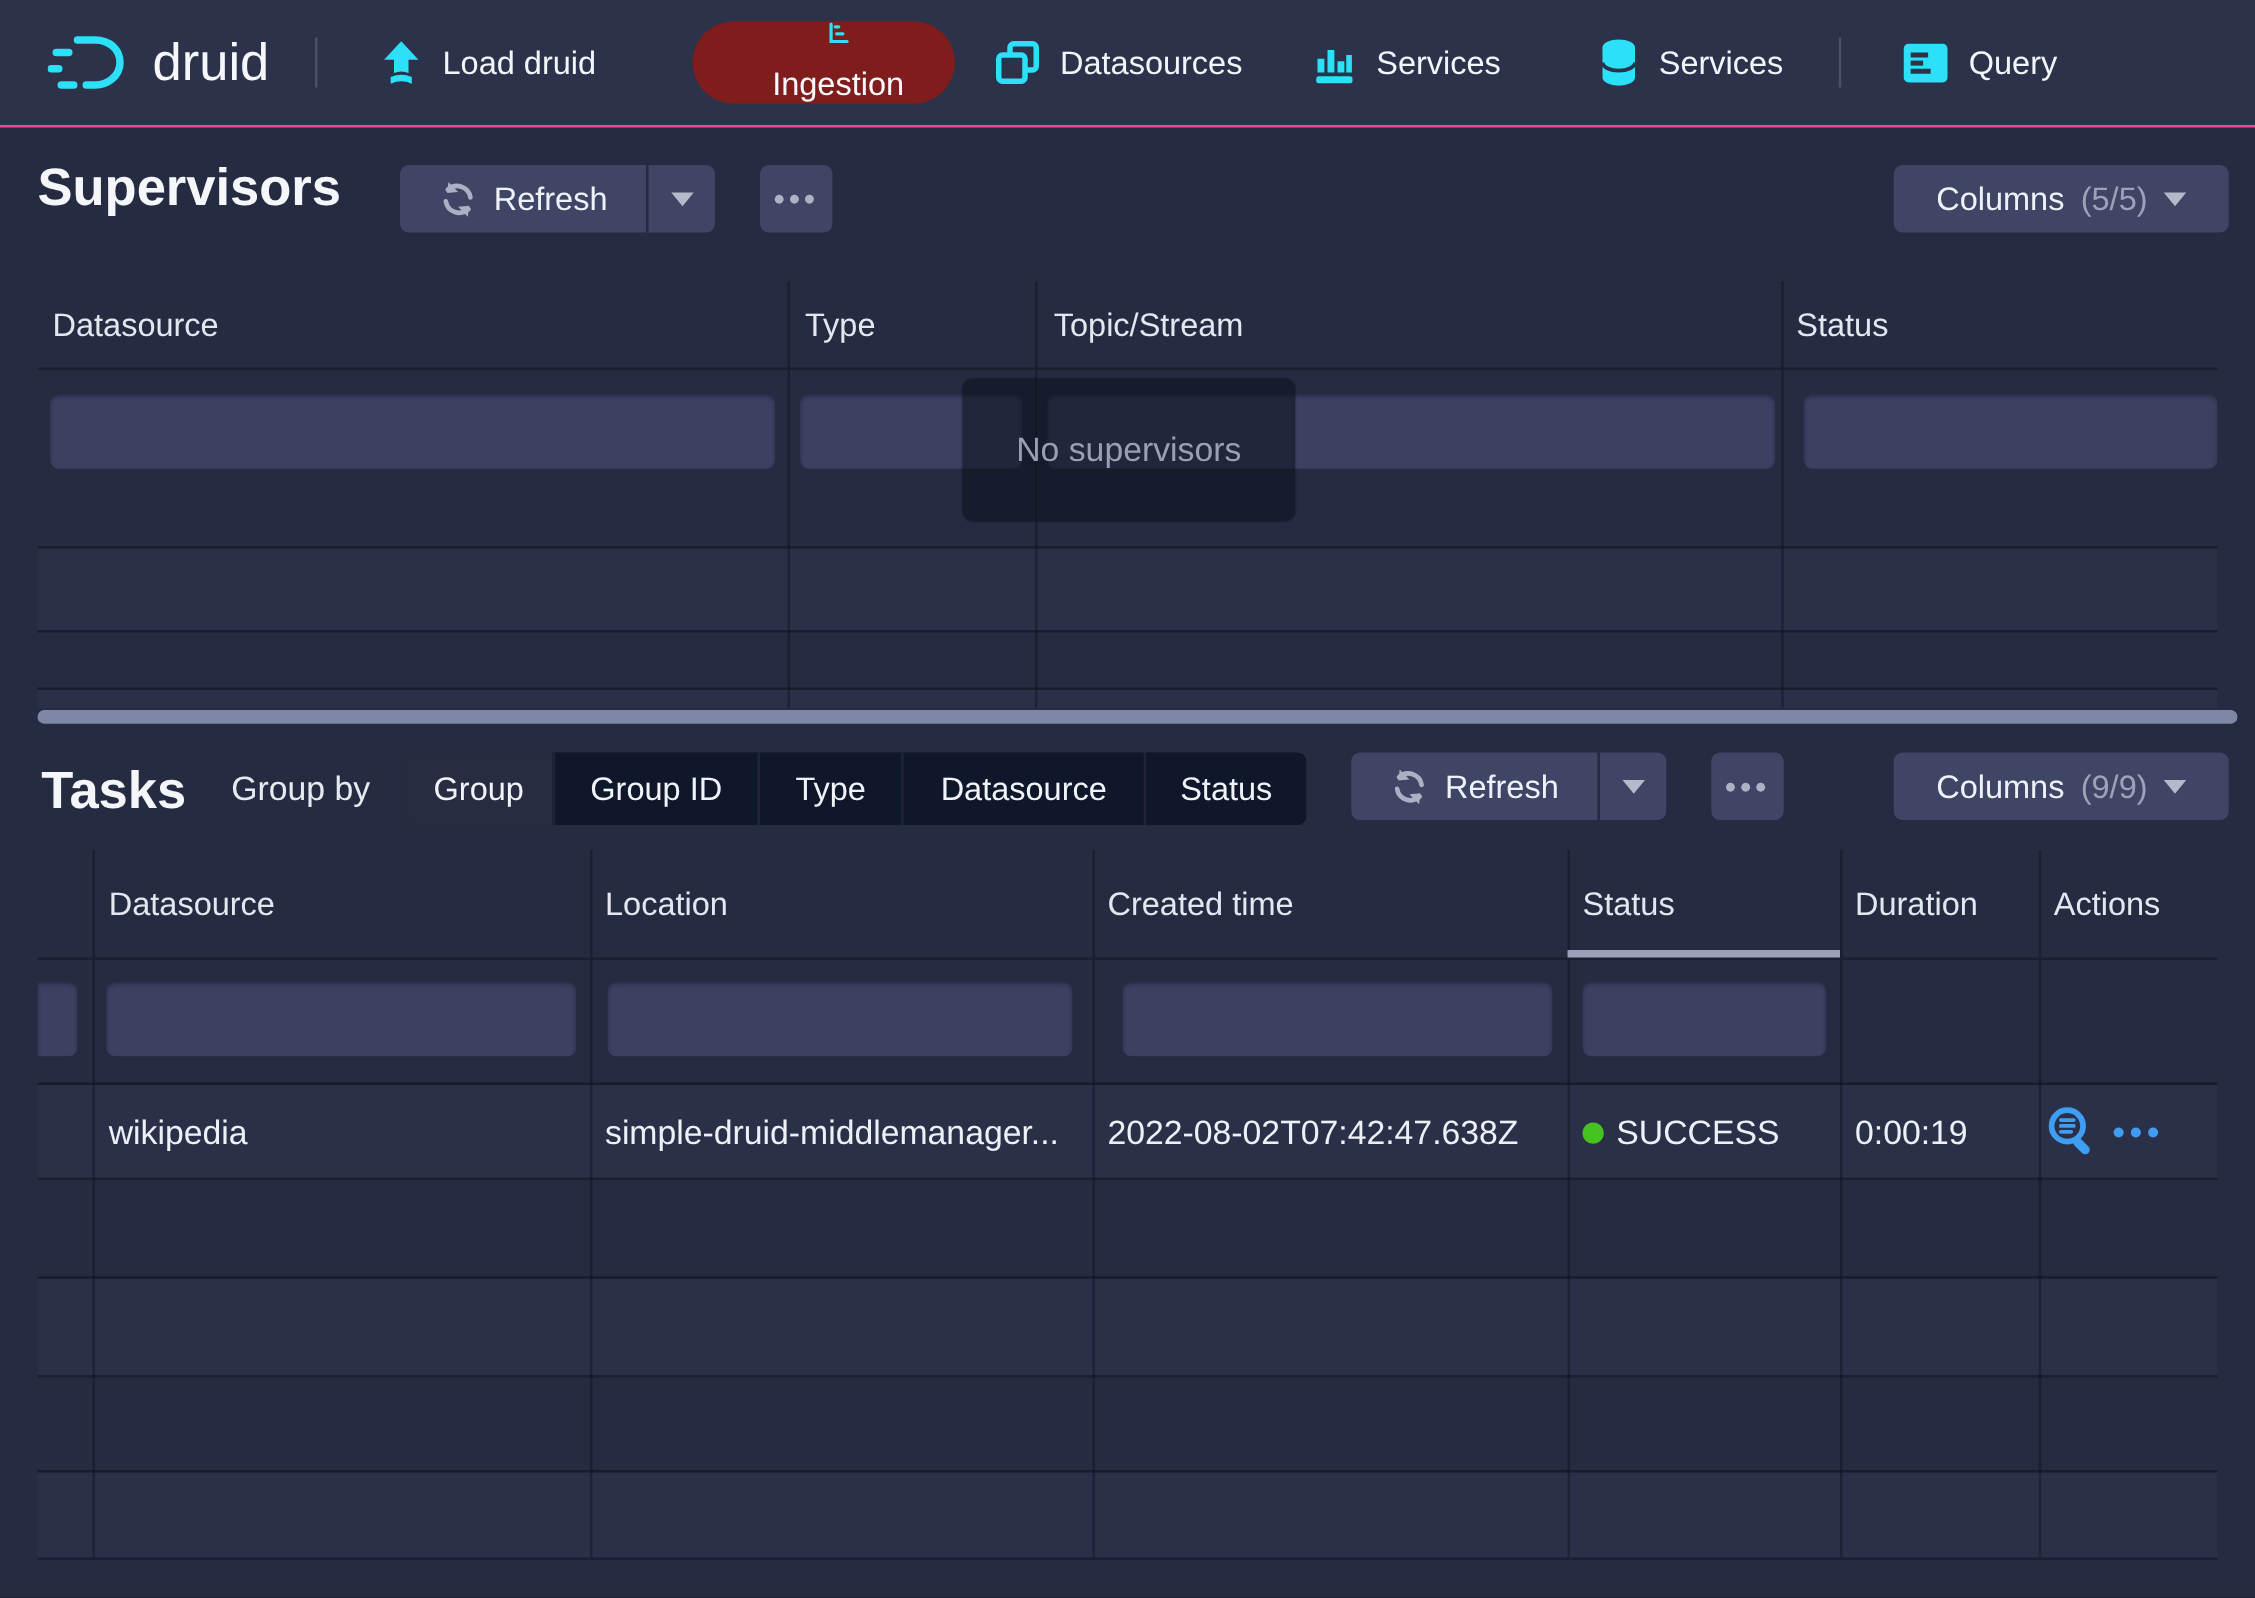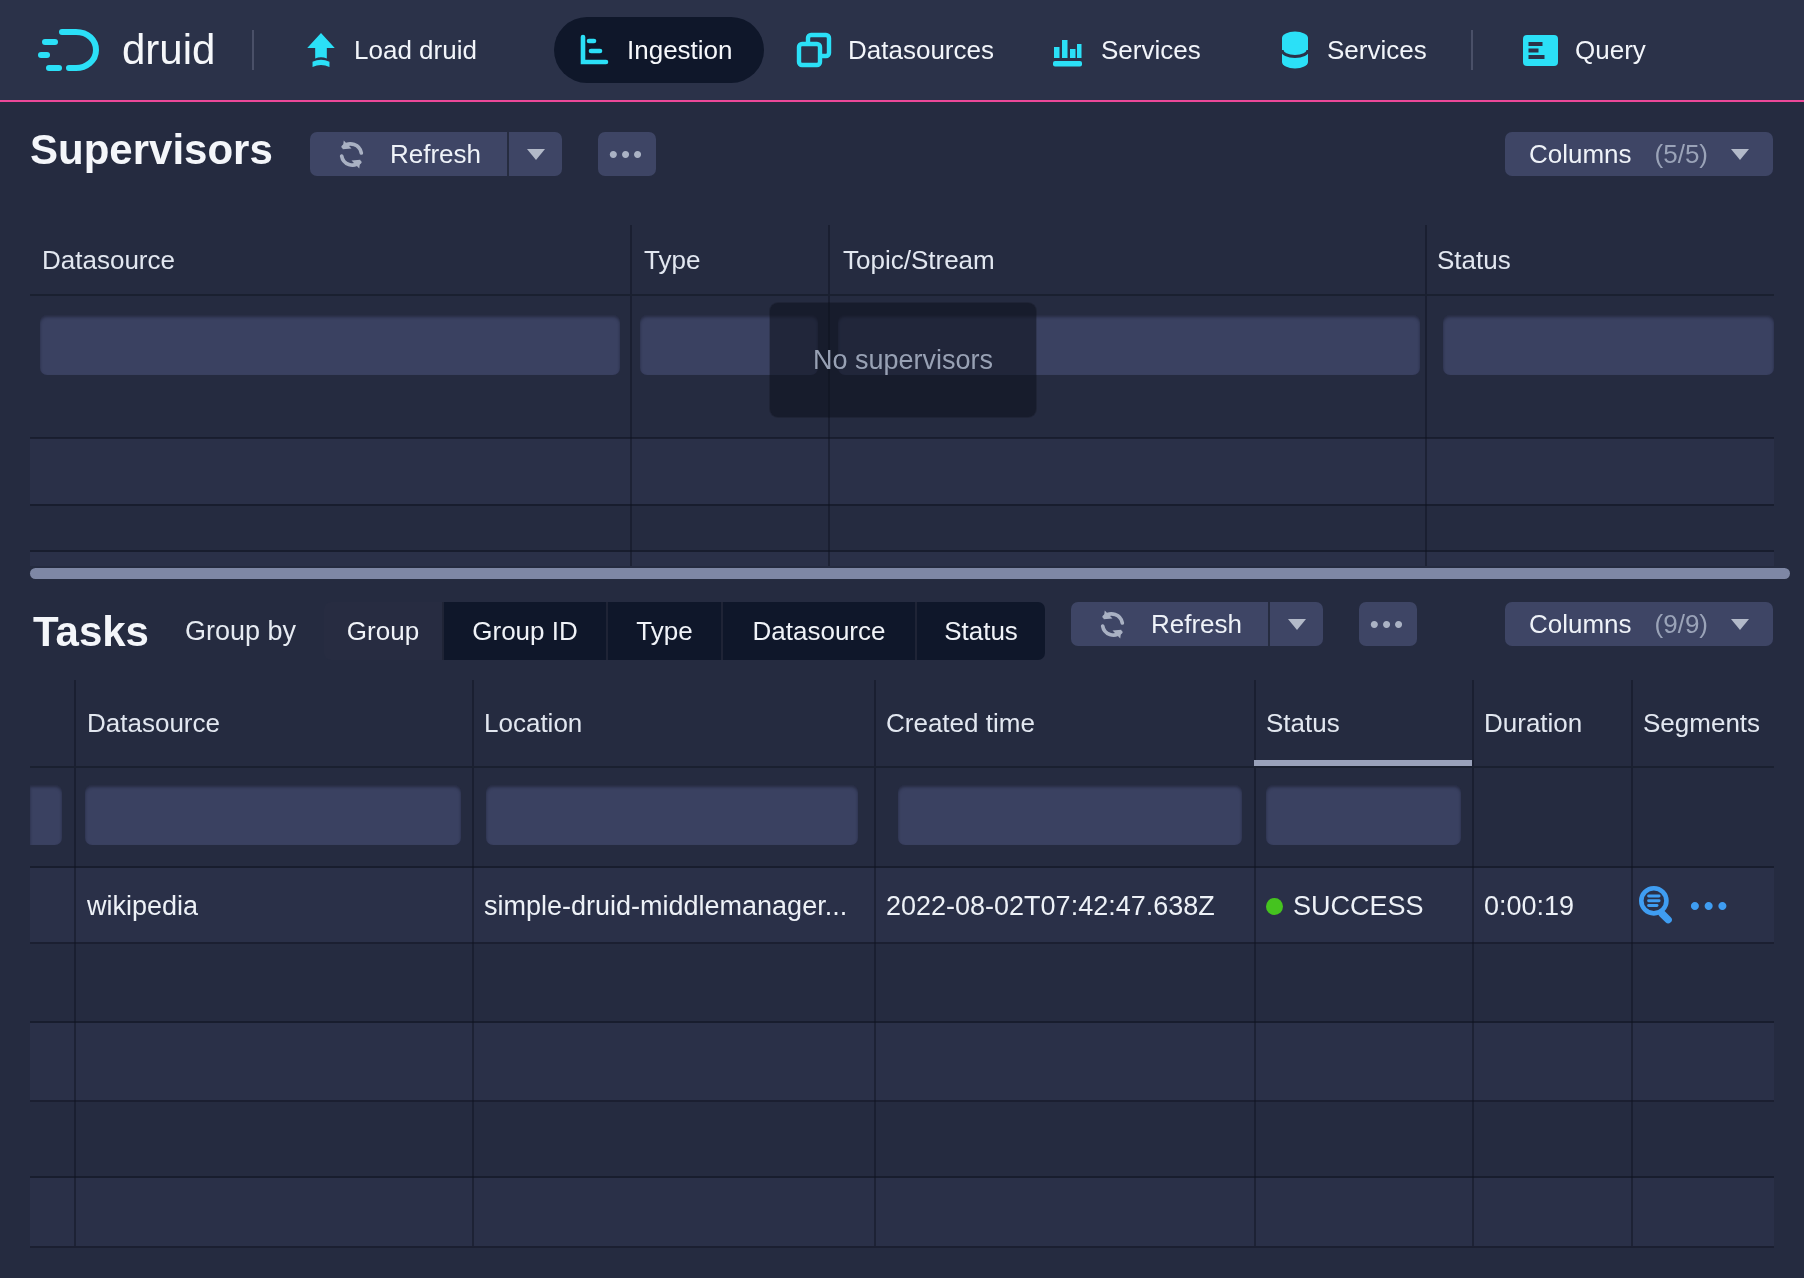--- a/index.html
+++ b/index.html
@@ -7,26 +7,26 @@
        font-family:"Liberation Sans",sans-serif;color:#eef2f8;}
   
   .nav{position:absolute;left:0;top:0;width:1804px;height:100px;background:#2b3249;
        border-bottom:2px solid #ec4899;z-index:10;}
   .logo{position:absolute;top:0;height:100px;display:flex;align-items:center;gap:12px;cursor:pointer;}
   .logo-text{font-size:42px;color:#f5f7fa;letter-spacing:0;}
   .nav-sep{position:absolute;top:30px;width:2px;height:40px;background:#4a5068;}
   .nav-item{position:absolute;top:0;height:100px;display:flex;align-items:center;gap:16px;
             font-size:26px;color:#f2f5fa;cursor:pointer;white-space:nowrap;}
   .nav-pill{position:absolute;left:554px;top:17px;width:210px;height:66px;border-radius:33px;
-            background:#0f172a;display:flex;align-items:center;gap:16px;padding-left:23px;
-            box-sizing:border-box;font-size:26px;color:#f6f8fb;cursor:pointer;}
-  
-  .btn{position:absolute;height:44px;background:#3e4565;border:none;border-radius:7px;
-       display:flex;align-items:center;justify-content:center;gap:23px;color:#eef2f8;
-       font-size:26px;font-family:inherit;cursor:pointer;padding:0;}
+            background:#7f1d1d;display:flex;align-items:center;gap:16px;padding-left:23px;
+            box-sizing:border-box;font-size:26px;color:#f6f8fb;cursor:pointer;flex-direction:column;}
+  
+  .btn{position:absolute;height:54px;background:#3e4565;border:none;border-radius:7px;
+       display:flex;align-items:center;justify-content:center;gap:13px;color:#eef2f8;
+       font-size:26px;font-family:inherit;cursor:pointer;padding:0;margin-left:10px;}
   .split-main{border-radius:7px 0 0 7px;}
   .split-caret{border-radius:0 7px 7px 0;border-left:2px solid #262c40;}
   .caret{width:0;height:0;border-left:9px solid transparent;border-right:9px solid transparent;
          border-top:11px solid #b3bac9;}
   .muted{color:#9aa3b8;}
   .more-dots{color:#aab2c4;font-size:26px;letter-spacing:3px;line-height:57px;}
   .seg{position:absolute;top:602px;height:58px;background:#0f172a;border:none;color:#f0f3f8;
        font-size:26px;font-family:inherit;cursor:pointer;padding:0;display:flex;align-items:center;
        justify-content:center;}
   .seg.sel{background:#272c41;}
@@ -233,21 +233,21 @@
   <div class="vline" style="left:874px;top:680px;height:566px"></div>
   <div class="vline" style="left:1254px;top:680px;height:566px"></div>
   <div class="vline" style="left:1472px;top:680px;height:566px"></div>
   <div class="vline" style="left:1631px;top:680px;height:566px"></div>
 
   <div class="th" style="left:87px;top:680px;height:86px;line-height:86px">Datasource</div>
   <div class="th" style="left:484px;top:680px;height:86px;line-height:86px">Location</div>
   <div class="th" style="left:886px;top:680px;height:86px;line-height:86px">Created time</div>
   <div class="th" style="left:1266px;top:680px;height:86px;line-height:86px">Status</div>
   <div class="th" style="left:1484px;top:680px;height:86px;line-height:86px">Duration</div>
-  <div class="th" style="left:1643px;top:680px;height:86px;line-height:86px">Segments</div>
+  <div class="th" style="left:1643px;top:680px;height:86px;line-height:86px">Actions</div>
 
   <div class="sort-bar"></div>
   <div class="hline" style="top:766px;background:#1a2030"></div>
   <div class="hline" style="top:866px"></div>
   <div class="hline" style="top:942px"></div>
   <div class="hline" style="top:1021px"></div>
   <div class="hline" style="top:1100px"></div>
   <div class="hline" style="top:1176px"></div>
   <div class="hline" style="top:1246px"></div>
 

